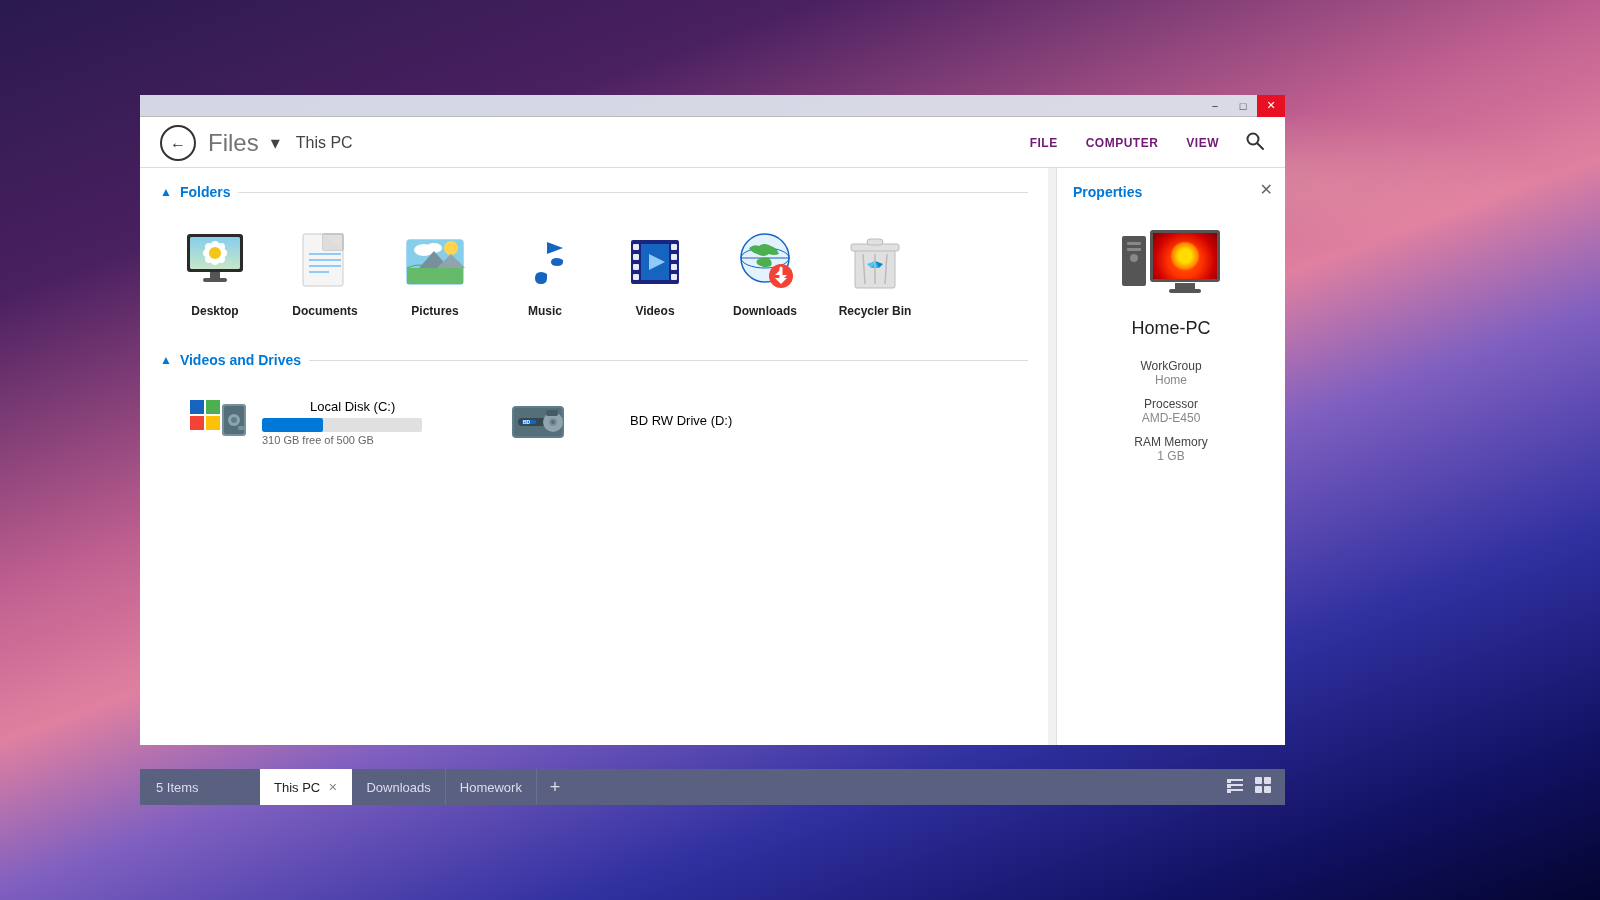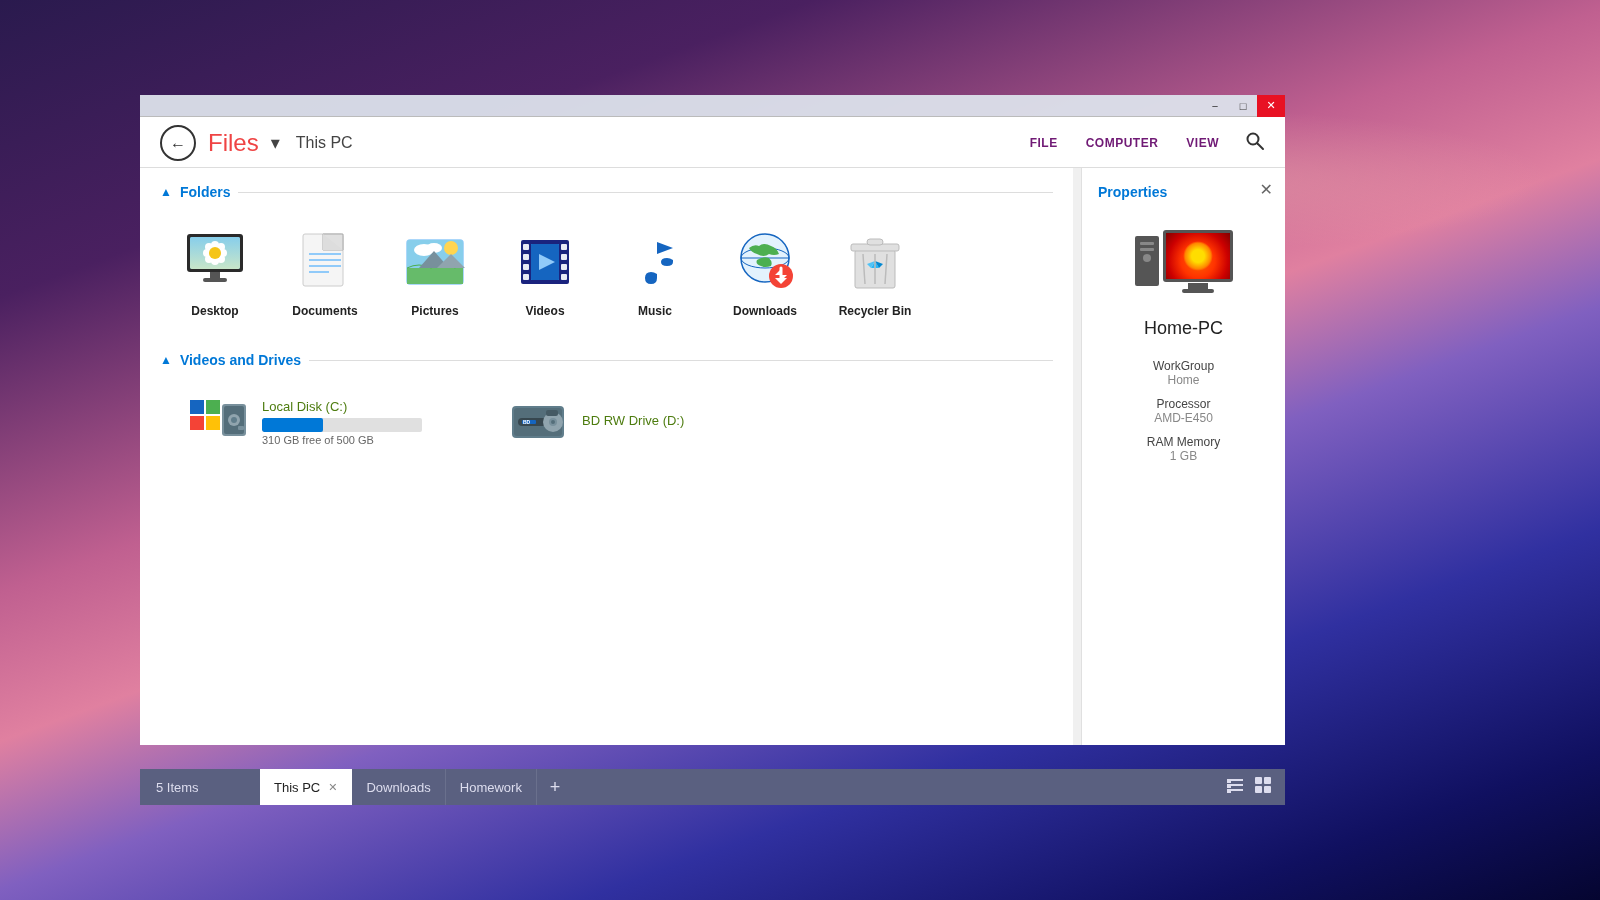--- a/index.html
+++ b/index.html
@@ -108,21 +108,21 @@
       display: flex;
       align-items: center;
       justify-content: center;
       cursor: pointer;
       font-size: 16px;
       color: #333;
     }
     .header-title {
       font-size: 24px;
       font-weight: 300;
-      color: #ef4444;
+      color: #737373;
     }
     .header-dropdown {
       font-size: 18px;
       color: #444;
       cursor: pointer;
     }
     .header-path {
       font-size: 16px;
       color: #444;
       margin-left: 4px;
@@ -236,22 +236,23 @@
       display: flex;
       align-items: center;
       justify-content: center;
       flex-shrink: 0;
     }
     .device-info {
       flex: 1;
     }
     .device-name {
       font-size: 13px;
-      color: #4d7c0f;
+      color: #000000;
       margin-bottom: 4px;
+      margin-left: 48px;
     }
     .drive-bar-container {
       width: 160px;
       height: 14px;
       background: #e0e0e0;
       border-radius: 2px;
       overflow: hidden;
       margin-bottom: 2px;
     }
     .drive-bar-fill {
@@ -259,21 +260,21 @@
       background: #0078d7;
       border-radius: 2px;
     }
     .drive-space {
       font-size: 11px;
       color: #666;
     }
 
     
     .properties-panel {
-      width: 204px;
+      width: 229px;
       background: white;
       border-left: 1px solid #e0e0e0;
       padding: 16px;
       display: flex;
       flex-direction: column;
       align-items: center;
       position: relative;
       margin-left: 8px;
     }
     .properties-close {
@@ -578,49 +579,49 @@
                 <polygon points="38,42 52,28 66,42" fill="#90a4ae"></polygon>
               </svg>
             </div>
             <span class="folder-label">Pictures</span>
           </div>
 
           <div class="folder-item">
             <div class="folder-icon">
               <svg width="72" height="72" viewBox="0 0 72 72">
 
+                <path d="M38 16 L38 52 Q38 58 32 58 Q26 58 26 52 Q26 46 32 46 Q35 46 38 48 L38 28 L54 22 L54 36 Q54 40 48 40 Q42 40 42 36 Q42 32 48 32 Q51 32 54 34 L54 22 Z" fill="#1565c0"></path>
+              </svg>
+            </div>
+            <span class="folder-label">Music</span>
+          </div>
+
+          <div class="folder-item">
+            <div class="folder-icon">
+              <svg width="72" height="72" viewBox="0 0 72 72">
+
                 <rect x="12" y="14" width="48" height="44" rx="2" fill="#1a237e"></rect>
 
                 <rect x="14" y="18" width="6" height="6" rx="1" fill="#e8eaf6"></rect>
                 <rect x="14" y="28" width="6" height="6" rx="1" fill="#e8eaf6"></rect>
                 <rect x="14" y="38" width="6" height="6" rx="1" fill="#e8eaf6"></rect>
                 <rect x="14" y="48" width="6" height="6" rx="1" fill="#e8eaf6"></rect>
 
                 <rect x="52" y="18" width="6" height="6" rx="1" fill="#e8eaf6"></rect>
                 <rect x="52" y="28" width="6" height="6" rx="1" fill="#e8eaf6"></rect>
                 <rect x="52" y="38" width="6" height="6" rx="1" fill="#e8eaf6"></rect>
                 <rect x="52" y="48" width="6" height="6" rx="1" fill="#e8eaf6"></rect>
 
                 <rect x="22" y="18" width="28" height="36" rx="1" fill="#29b6f6"></rect>
                 <rect x="22" y="18" width="28" height="36" rx="1" fill="#1565c0"></rect>
 
                 <polygon points="30,28 30,44 46,36" fill="#90caf9"></polygon>
               </svg>
             </div>
             <span class="folder-label">Videos</span>
-          </div>
-
-          <div class="folder-item">
-            <div class="folder-icon">
-              <svg width="72" height="72" viewBox="0 0 72 72">
-
-                <path d="M38 16 L38 52 Q38 58 32 58 Q26 58 26 52 Q26 46 32 46 Q35 46 38 48 L38 28 L54 22 L54 36 Q54 40 48 40 Q42 40 42 36 Q42 32 48 32 Q51 32 54 34 L54 22 Z" fill="#1565c0"></path>
-              </svg>
-            </div>
-            <span class="folder-label">Music</span>
           </div>
 
           <div class="folder-item">
             <div class="folder-icon">
               <svg width="72" height="72" viewBox="0 0 72 72">
 
                 <circle cx="36" cy="32" r="24" fill="#e3f2fd"></circle>
                 <circle cx="36" cy="32" r="24" fill="none" stroke="#1565c0" stroke-width="1.5"></circle>
 
                 <ellipse cx="36" cy="32" rx="24" ry="10" fill="none" stroke="#1565c0" stroke-width="1"></ellipse>

